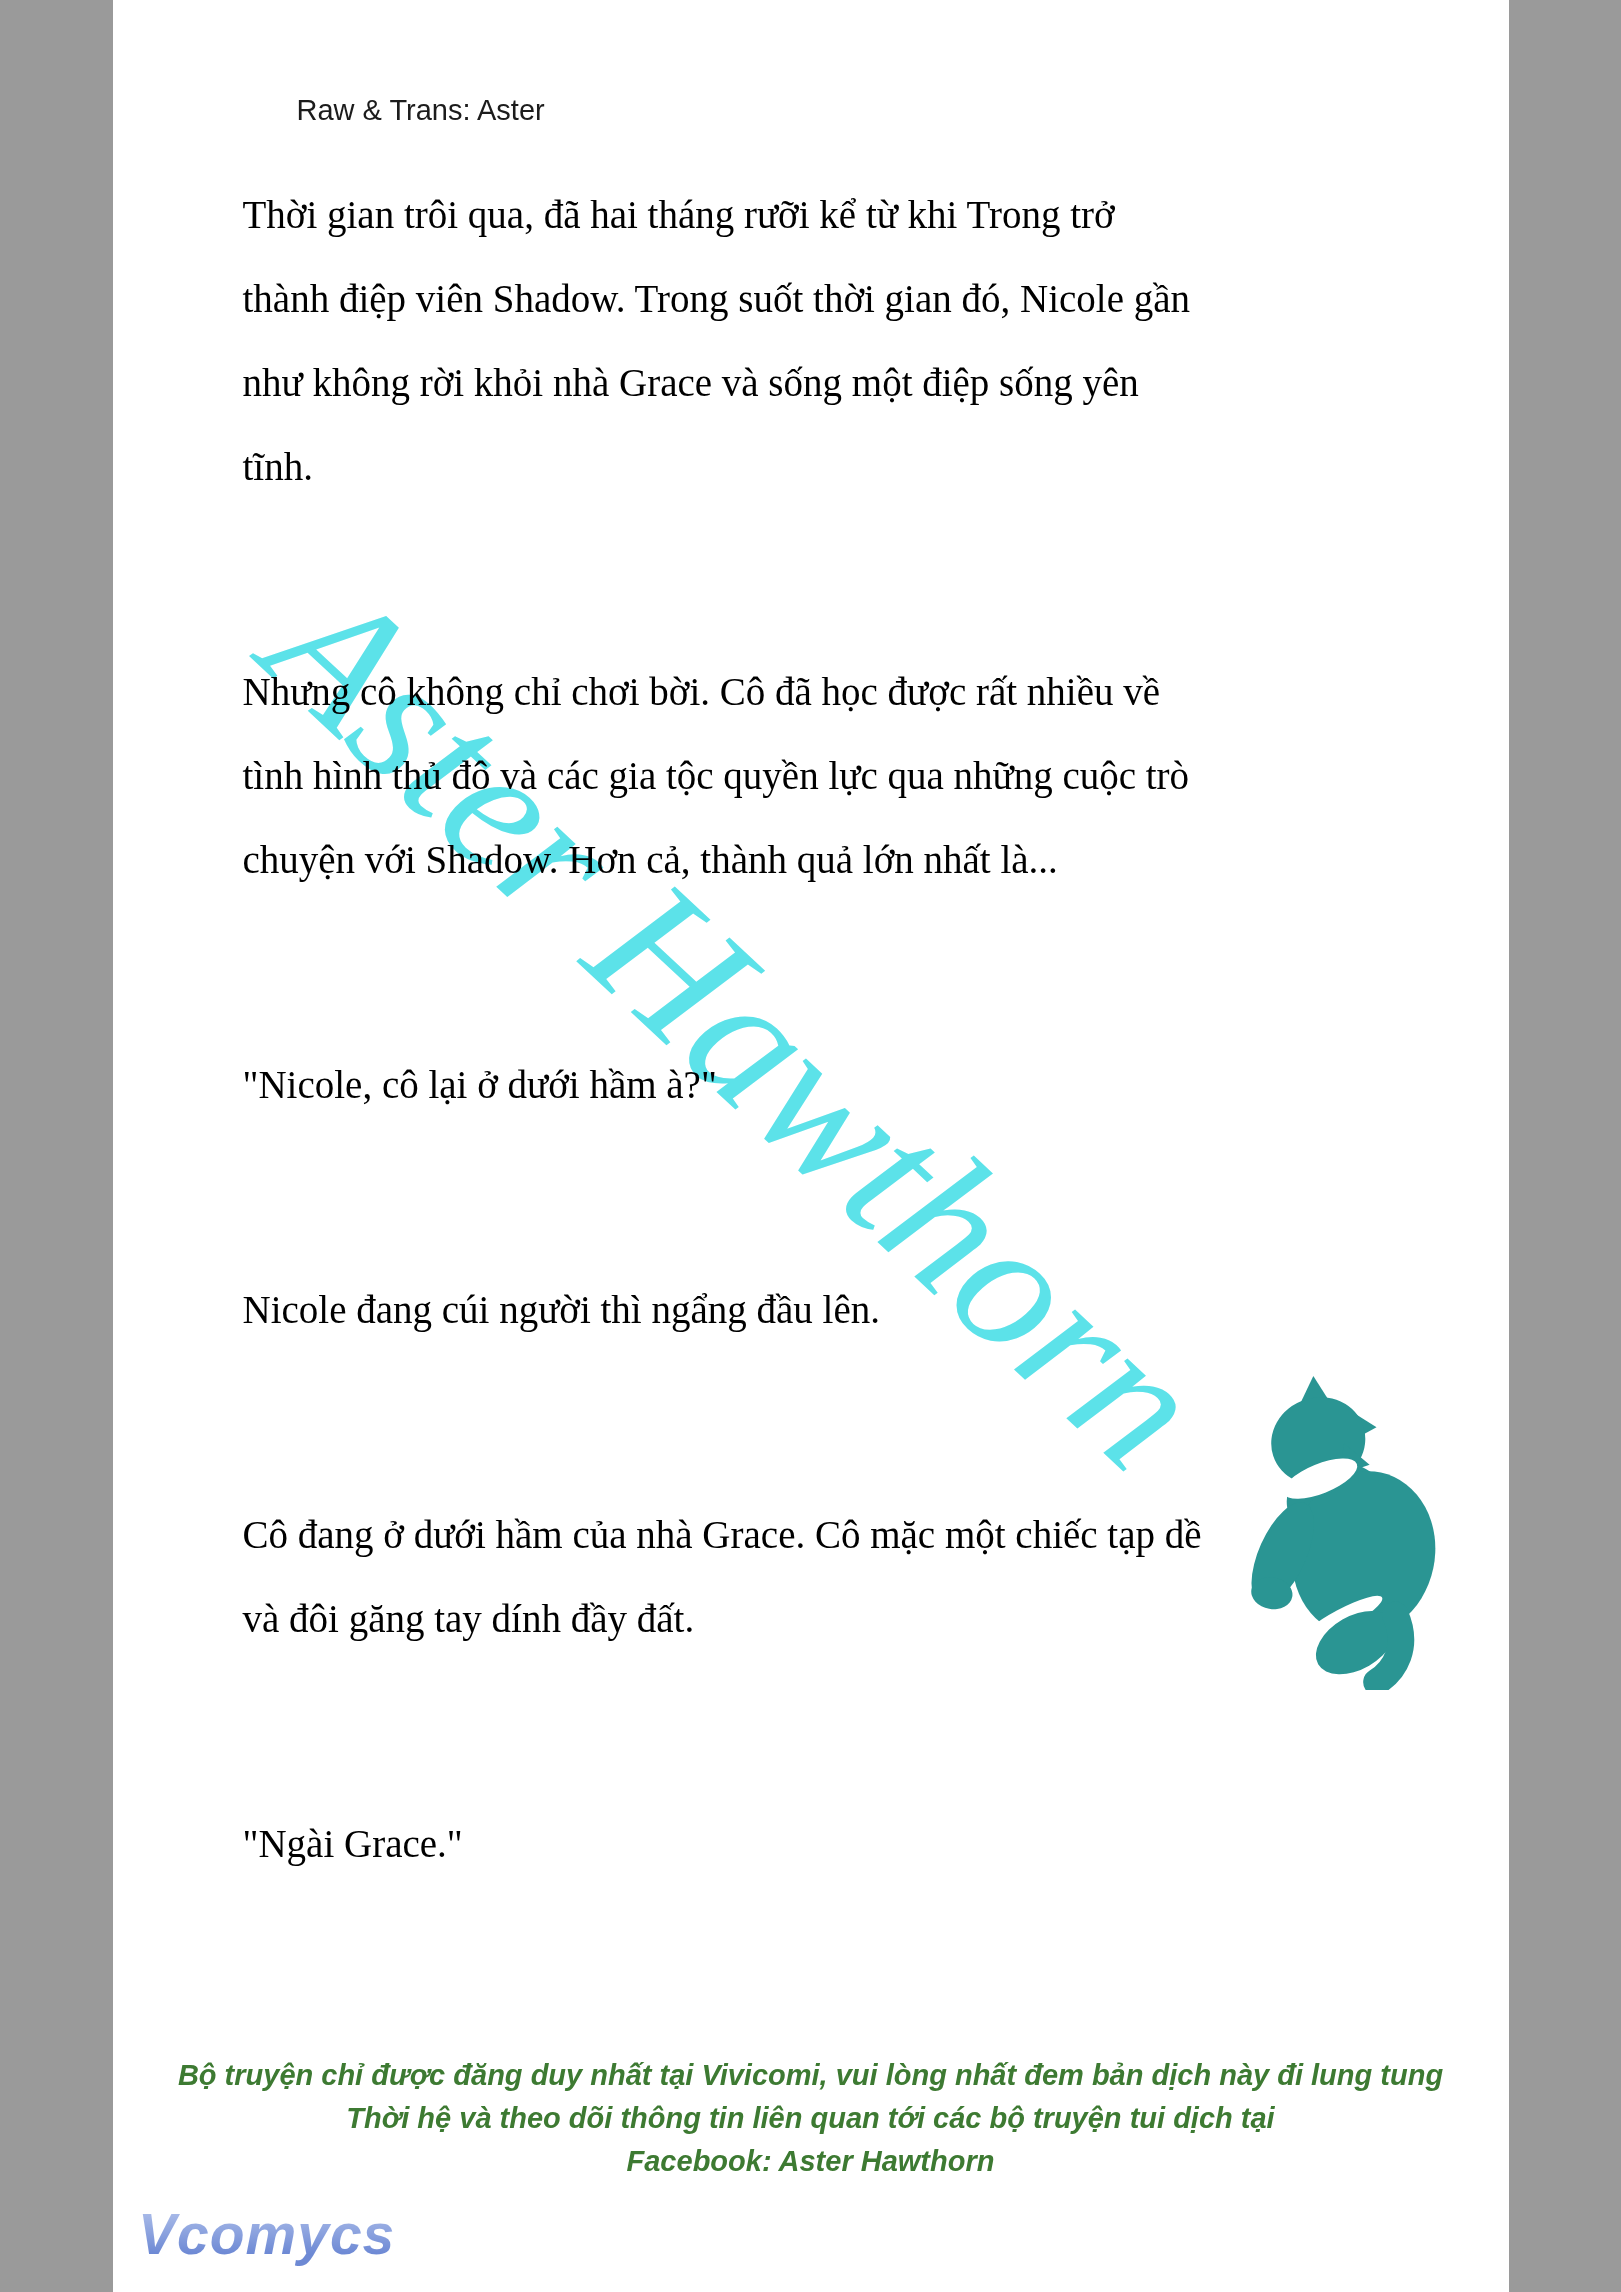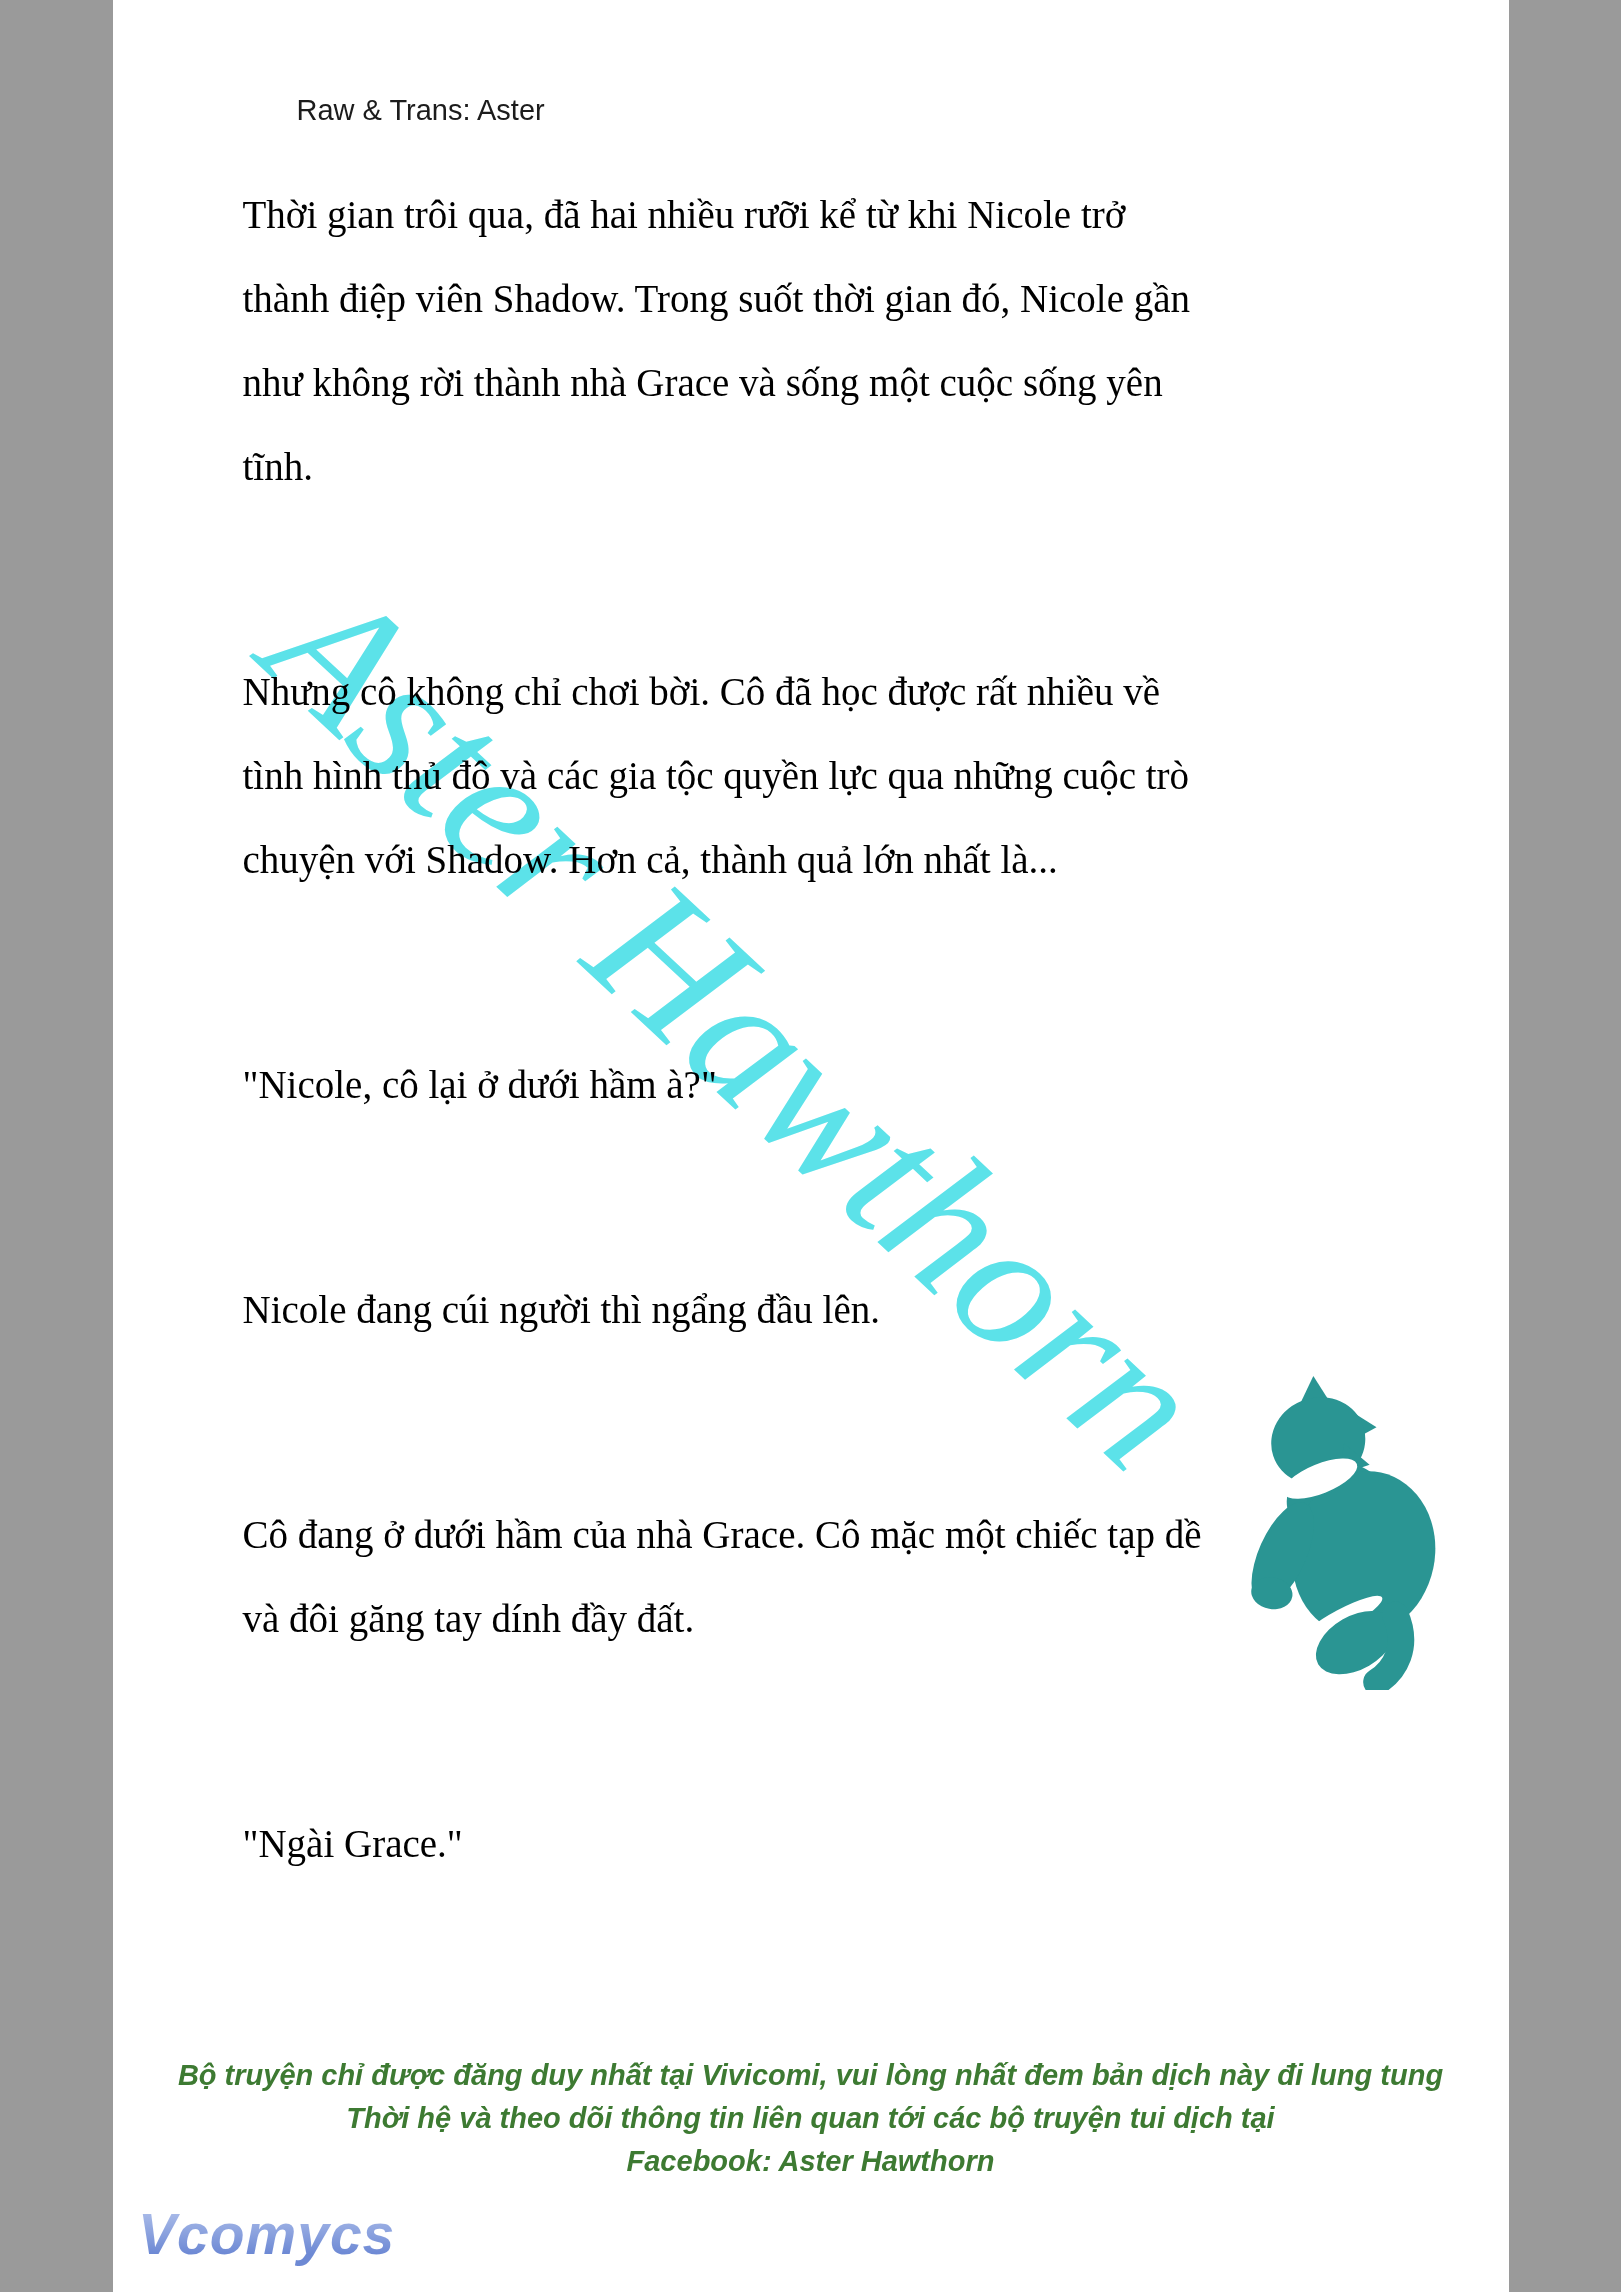--- a/index.html
+++ b/index.html
@@ -104,23 +104,23 @@
     <ellipse cx="98" cy="248" rx="46" ry="10" transform="rotate(-28 98 248)" fill="#ffffff"></ellipse>
     <g class="cat-fill" fill="#2a9593">
       <ellipse cx="112" cy="272" rx="44" ry="27" transform="rotate(-30 112 272)"></ellipse>
 
       <path d="M152,244 C166,276 152,300 133,312" fill="none" class="cat-stroke" stroke-width="27" stroke-linecap="round" stroke="#2a9593"></path>
     </g>
   </svg>
 
   <div class="content">
     <div class="para">
-      <div class="line">Thời gian trôi qua, đã hai nhiều rưỡi kể từ khi Nicole trở</div>
+      <div class="line">Thời gian trôi qua, đã hai tháng rưỡi kể từ khi Trong trở</div>
       <div class="line">thành điệp viên Shadow. Trong suốt thời gian đó, Nicole gần</div>
-      <div class="line">như không rời thành nhà Grace và sống một cuộc sống yên</div>
+      <div class="line">như không rời khỏi nhà Grace và sống một điệp sống yên</div>
       <div class="line">tĩnh.</div>
     </div>
     <div class="para">
       <div class="line">Nhưng cô không chỉ chơi bời. Cô đã học được rất nhiều về</div>
       <div class="line">tình hình thủ đô và các gia tộc quyền lực qua những cuộc trò</div>
       <div class="line">chuyện với Shadow. Hơn cả, thành quả lớn nhất là...</div>
     </div>
     <div class="para">
       <div class="line">"Nicole, cô lại ở dưới hầm à?"</div>
     </div>

